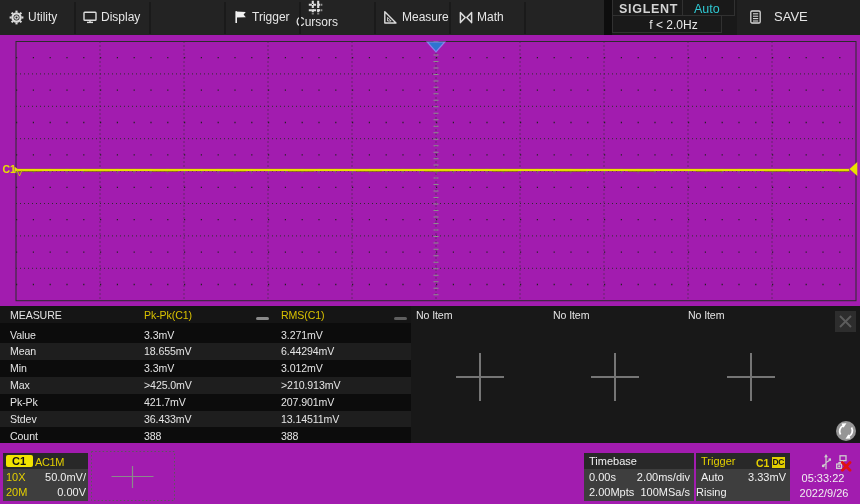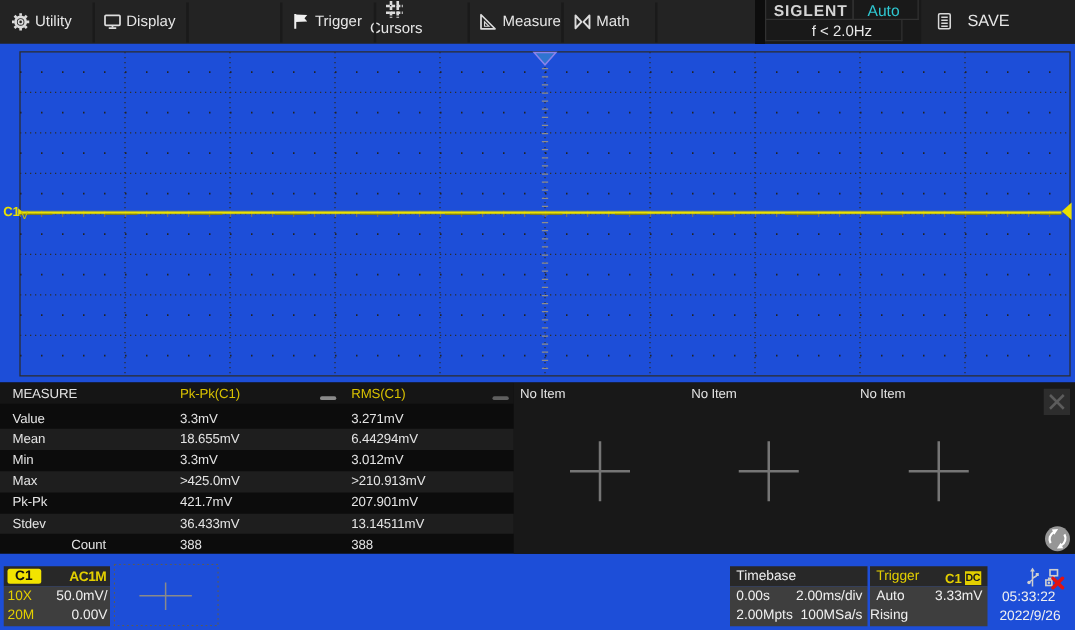--- a/index.html
+++ b/index.html
@@ -1,15 +1,15 @@
 <!DOCTYPE html>
 <html><head><meta charset="utf-8">
 <style>
 html,body{margin:0;padding:0;background:#000;}
-#scope{position:relative;width:860px;height:504px;background:#1d4ed8;overflow:hidden;
+#scope{position:relative;width:860px;height:504px;background:#a21caf;overflow:hidden;
   font-family:"Liberation Sans",sans-serif;}
 .abs{position:absolute;}
 .mtext{color:#e6e6e6;font-size:12px;}
 .menuitem{position:absolute;top:0;height:34px;display:flex;align-items:center;}
 .menuitem svg{margin-right:4px;}
 .sep{position:absolute;top:2px;height:32px;width:2px;background:#1a1a1a;}
 .t11{font-size:10.6px;letter-spacing:-0.1px;}
 .w{color:#e4e4e4;}
 .y{color:#d8c100;}
 </style></head>
@@ -202,21 +202,21 @@
 <div class="abs t11 w" style="left:281px;top:362.3px;">3.012mV</div>
 <div class="abs t11 w" style="left:10px;top:379.2px;">Max</div>
 <div class="abs t11 w" style="left:144px;top:379.2px;">&gt;425.0mV</div>
 <div class="abs t11 w" style="left:281px;top:379.2px;">&gt;210.913mV</div>
 <div class="abs t11 w" style="left:10px;top:396.1px;">Pk-Pk</div>
 <div class="abs t11 w" style="left:144px;top:396.1px;">421.7mV</div>
 <div class="abs t11 w" style="left:281px;top:396.1px;">207.901mV</div>
 <div class="abs t11 w" style="left:10px;top:413px;">Stdev</div>
 <div class="abs t11 w" style="left:144px;top:413px;">36.433mV</div>
 <div class="abs t11 w" style="left:281px;top:413px;">13.14511mV</div>
-<div class="abs t11 w" style="left:10px;top:429.9px;margin-left:47px;">Count</div>
+<div class="abs t11 w" style="left:10px;top:429.9px;">Count</div>
 <div class="abs t11 w" style="left:144px;top:429.9px;">388</div>
 <div class="abs t11 w" style="left:281px;top:429.9px;">388</div>
 
 <svg class="abs" style="left:411px;top:306px;" width="449" height="137" viewBox="0 0 449 137">
   <g stroke="#757575" stroke-width="2">
     <line x1="45" y1="71" x2="93" y2="71"></line>
         <line x1="69" y1="47" x2="69" y2="95"></line>
     <line x1="180" y1="71" x2="228" y2="71"></line>
         <line x1="204" y1="47" x2="204" y2="95"></line>
     <line x1="316" y1="71" x2="364" y2="71"></line>
@@ -227,21 +227,21 @@
     <path d="M429.5,128.5 A6.2,6.2 0 0 1 432,119.8"></path>
     <path d="M440.5,121.5 A6.2,6.2 0 0 1 438,130.2"></path>
   </g>
   <path d="M430.5,117.5 L435.5,117.2 L432.5,121.8 Z" fill="#fff"></path>
   <path d="M439.5,132.5 L434.5,132.8 L437.5,128.2 Z" fill="#fff"></path>
 </svg>
 
 <div class="abs" style="left:3px;top:453px;width:85px;height:15.5px;background:#282828;"></div>
 <div class="abs" style="left:3px;top:468.5px;width:85px;height:32px;background:#3e3e3e;"></div>
 <div class="abs" style="left:5.5px;top:455px;width:27px;height:12px;background:#f2e400;border-radius:2px;text-align:center;color:#111;font-size:11px;font-weight:bold;line-height:12.5px;">C1</div>
-<div class="abs y" style="left:3px;top:455.5px;width:82px;text-align:right;font-size:11px;color:#e3cf00;font-weight:bold;letter-spacing:-0.4px;">AC1M</div>
+<div class="abs y" style="left:3px;top:455.5px;width:82px;text-align:left;font-size:11px;color:#e3cf00;font-weight:normal;letter-spacing:-0.4px;padding-left:32px;">AC1M</div>
 <div class="abs" style="left:6px;top:470.5px;font-size:11px;color:#e3cf00;">10X</div>
 <div class="abs" style="left:3px;top:470.5px;width:83px;text-align:right;font-size:11px;color:#f0f0f0;">50.0mV/</div>
 <div class="abs" style="left:6px;top:486px;font-size:11px;color:#e3cf00;">20M</div>
 <div class="abs" style="left:3px;top:486px;width:83px;text-align:right;font-size:11px;color:#f0f0f0;">0.00V</div>
 
 <svg class="abs" style="left:91px;top:451px;" width="84" height="50">
   <rect x="0.5" y="0.5" width="83" height="49" fill="none" stroke="#5a5a5a" stroke-width="1" stroke-dasharray="1.5 2.2"></rect>
   <g stroke="#8a8a8a" stroke-width="1.2">
     <line x1="20.5" y1="25.5" x2="62.5" y2="25.5"></line>
     <line x1="41.5" y1="15" x2="41.5" y2="37"></line>

